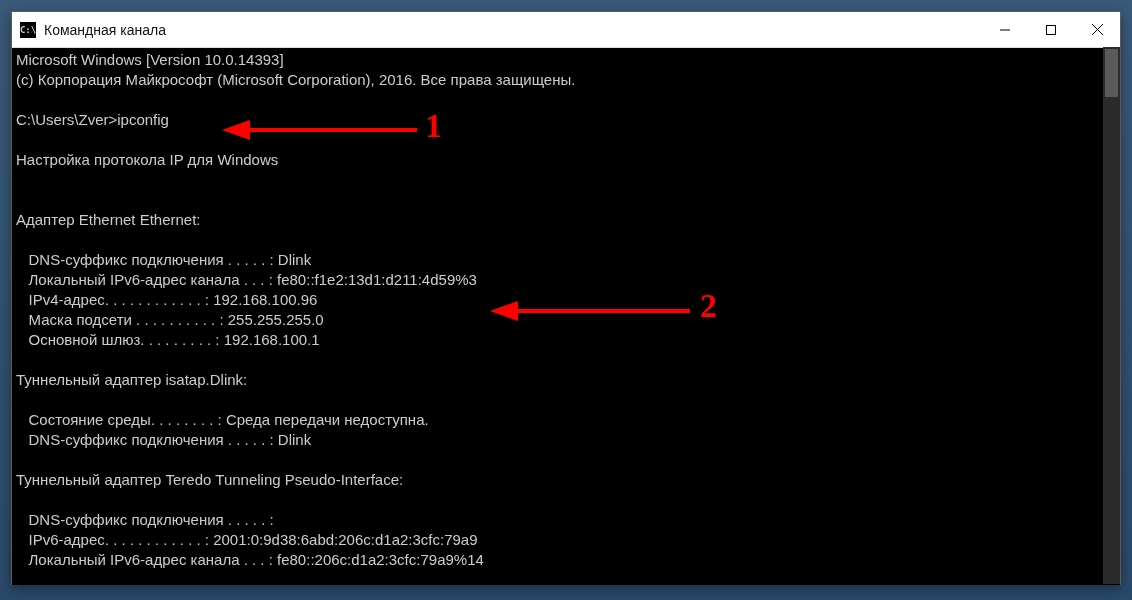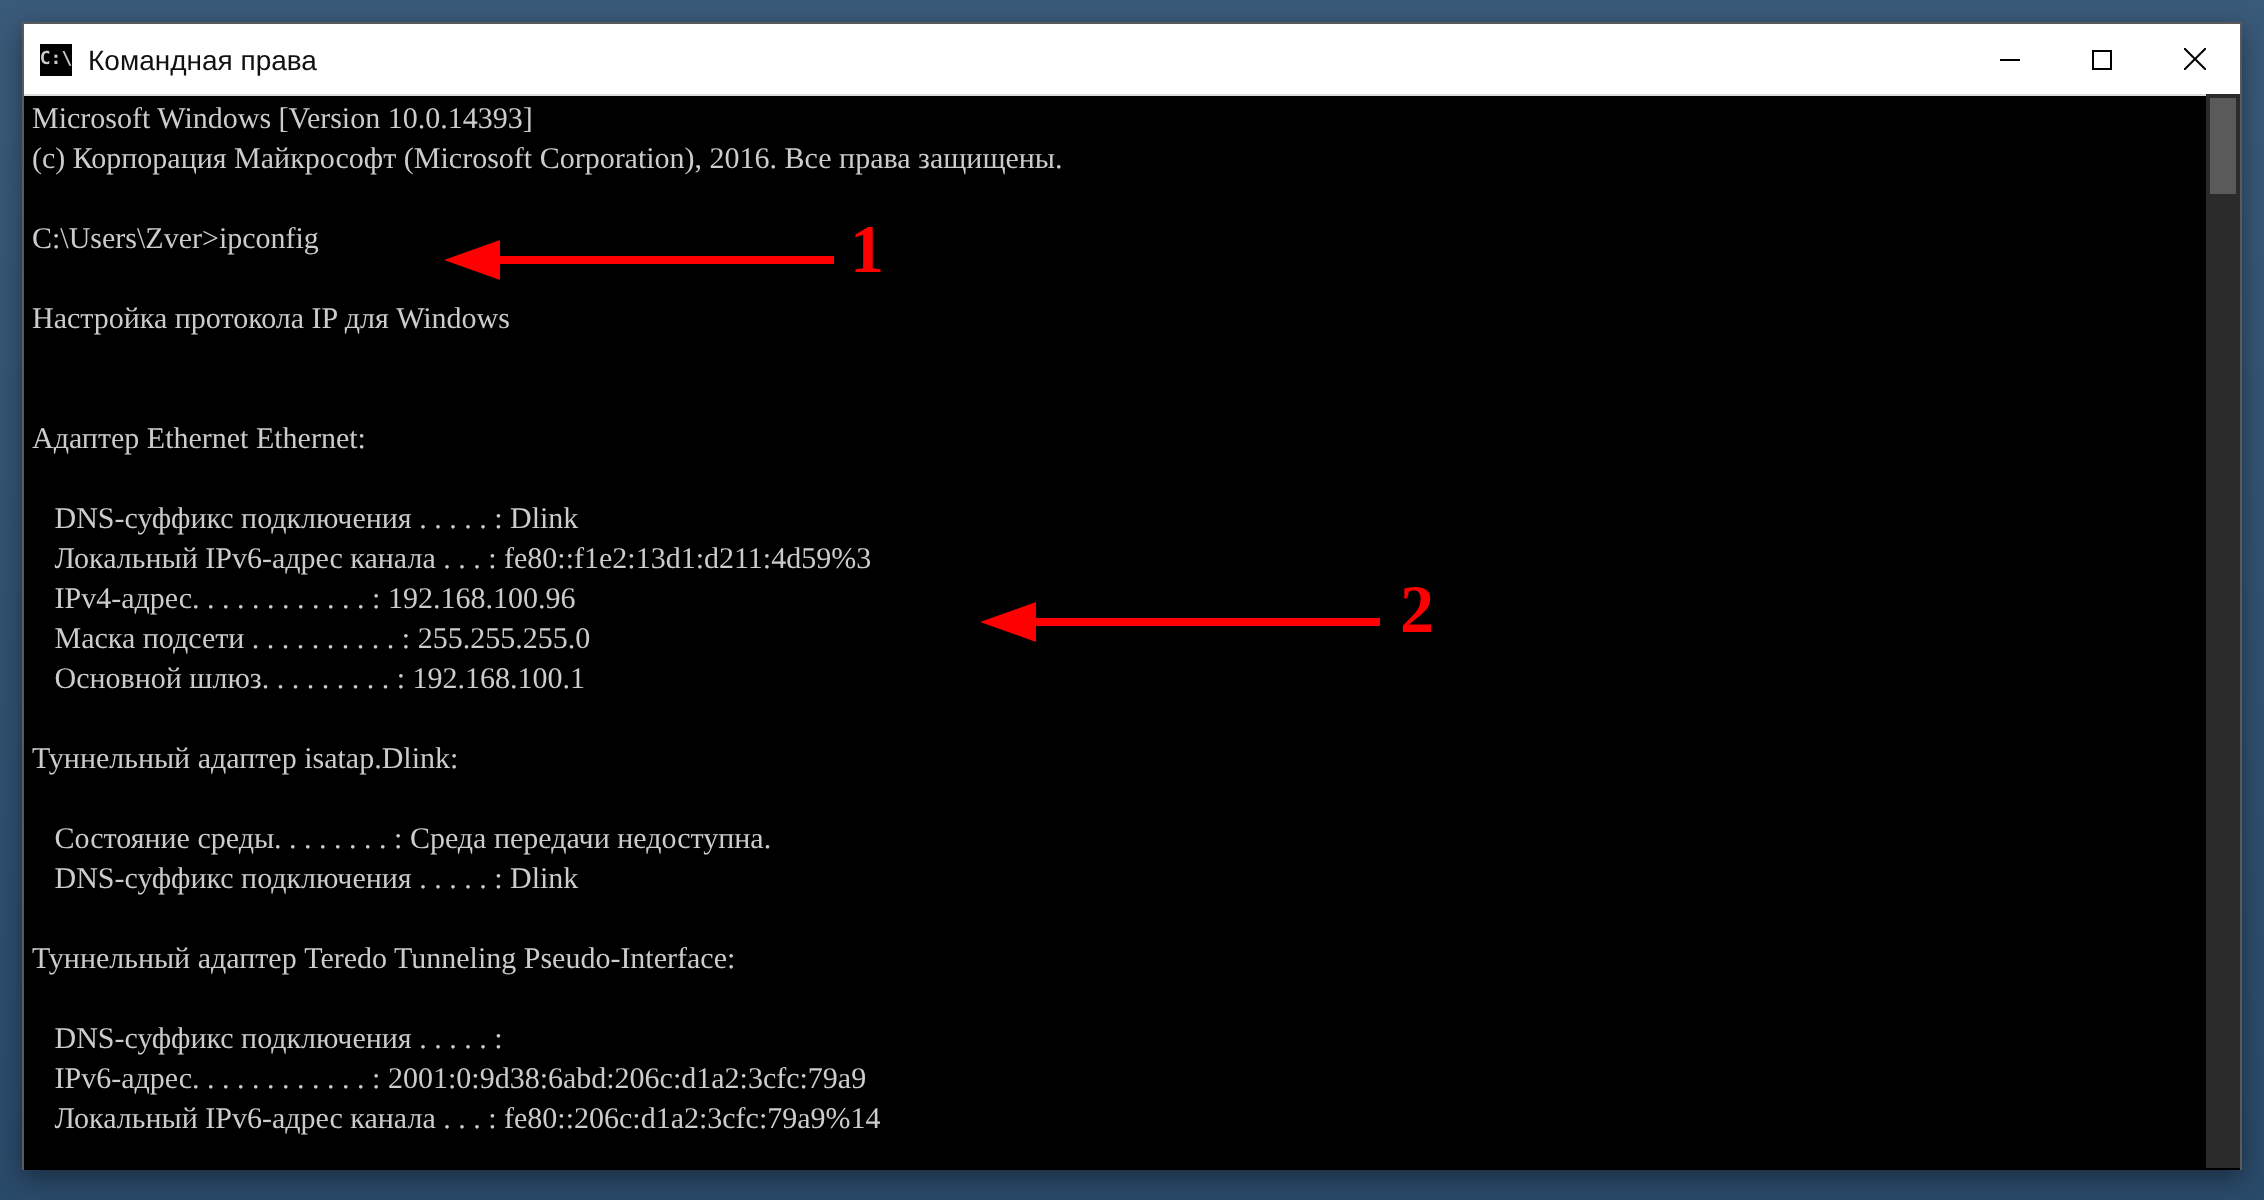--- a/index.html
+++ b/index.html
@@ -67,21 +67,21 @@
   .win-btn svg { display:block; }
   .terminal {
     background: #000000;
     height: calc(100% - 35px);
     width: 100%;
     position: relative;
     overflow: hidden;
   }
   .terminal-content {
     color: #cccccc;
-    font-family: Liberation Serif, serif;
+    font-family: Liberation Sans, sans-serif;
     font-size: 15px;
     line-height: 20px;
     white-space: pre;
     padding: 2px 0 0 4px;
   }
   .scrollbar {
     position: absolute;
     right: 0;
     top: 35px;
     width: 17px;
@@ -114,21 +114,21 @@
     font-weight: bold;
     color: #ff0000;
   }
 </style>
 </head>
 <body>
 
 <div class="window">
   <div class="titlebar">
     <div class="title-icon">C:\</div>
-    <div class="title-text">Командная права</div>
+    <div class="title-text">Командная канала</div>
     <div class="window-controls">
       <div class="win-btn">
         <svg width="10" height="10">
             <line x1="0" y1="5" x2="10" y2="5" stroke="#000" stroke-width="1"></line>
           </svg>
       </div>
       <div class="win-btn">
         <svg width="10" height="10">
             <rect x="0.5" y="0.5" width="9" height="9" stroke="#000" stroke-width="1" fill="none"></rect>
           </svg>

